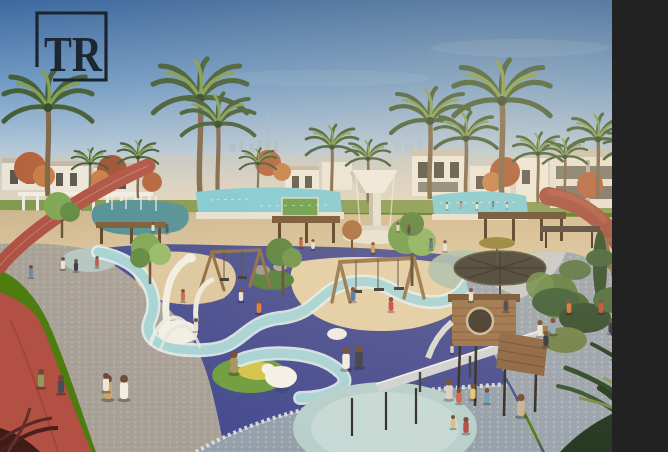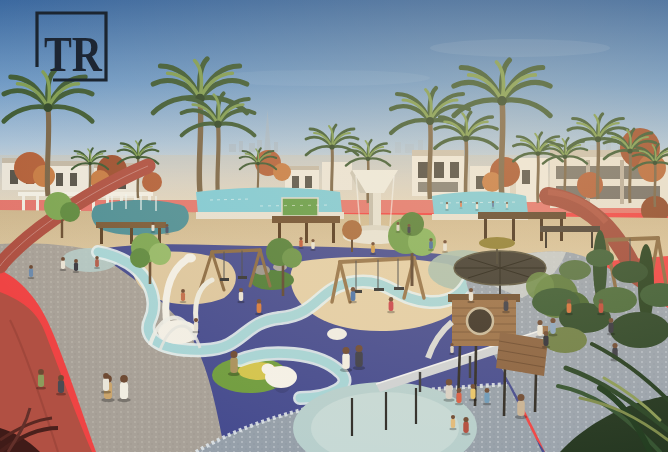--- a/index.html
+++ b/index.html
@@ -1,16 +1,16 @@
 <!DOCTYPE html>
 <html><head>
 <meta charset="utf-8">
 <style>
   html,body{margin:0;padding:0;background:#222;}
-  .stage{position:relative;width:668px;height:452px;overflow:hidden;background:#ef4444;
+  .stage{position:relative;width:612px;height:452px;overflow:hidden;background:#4d7c0f;
          font-family:"Liberation Sans", sans-serif;}
   .stage svg{display:block}
   .logo-text{font-family:"Liberation Serif","DejaVu Serif",serif;font-weight:bold;}
 </style>
 </head>
 <body>
 
 <div class="stage">
 <svg width="668" height="452" viewBox="0 0 668 452" xmlns="http://www.w3.org/2000/svg">
   <defs>

